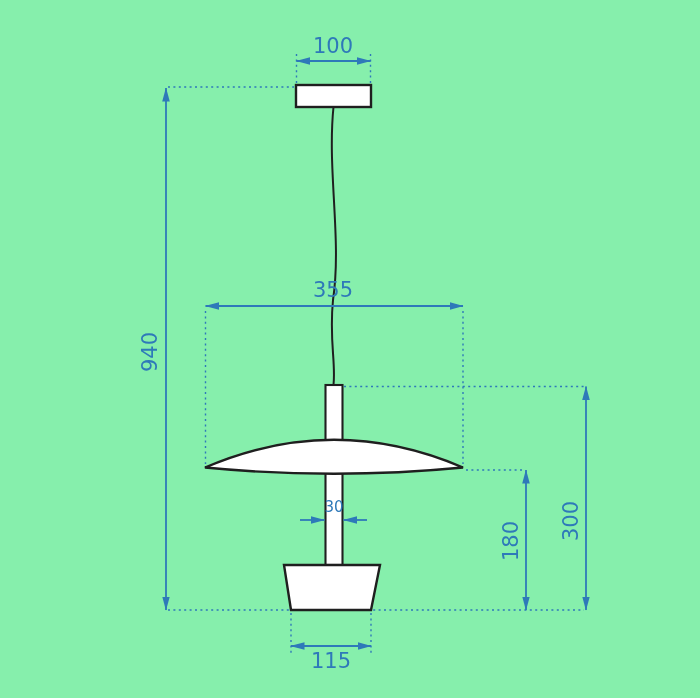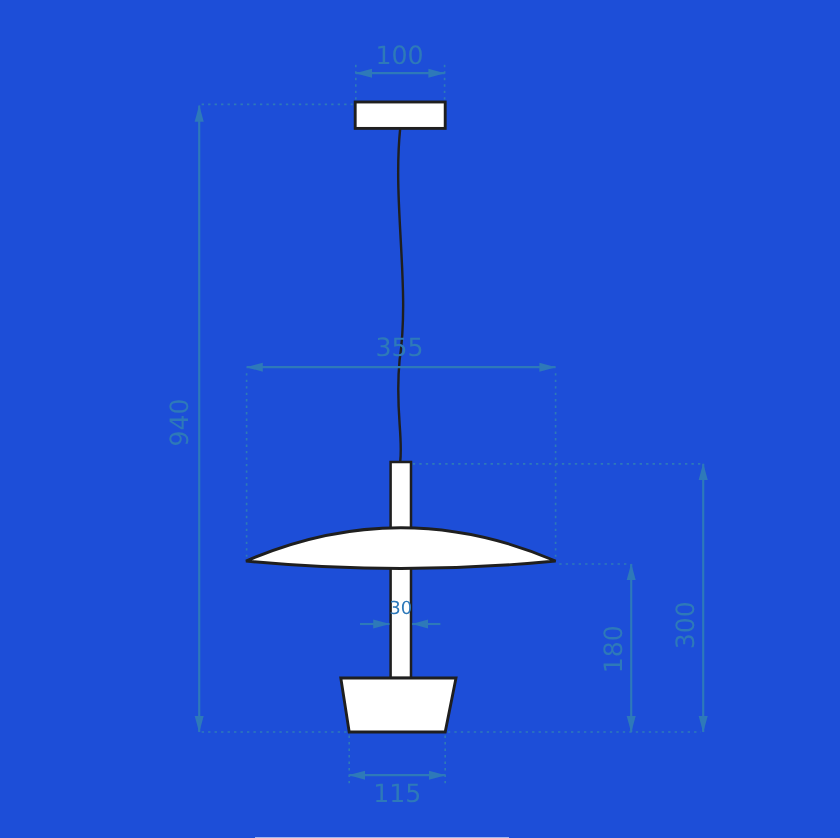--- a/index.html
+++ b/index.html
@@ -1,16 +1,16 @@
 <!DOCTYPE html>
 <html><head>
 <meta charset="utf-8">
 <style>
   html,body{margin:0;padding:0;background:#ffffff;}
-  .stage{width:700px;height:698px;background:#1d4ed8;overflow:hidden;}
+  .stage{width:700px;height:698px;background:#86efac;overflow:hidden;}
   svg{display:block;}
   .dim-label{
     font-family:"DejaVu Sans","Liberation Sans",sans-serif;
     font-size:21px;
     fill:#2e79b9;
   }
   .dim-label.small{font-size:15px;}
   .dim-line{stroke:#2e79b9;stroke-width:1.8;fill:none;}
   .ext-line{stroke:#2e79b9;stroke-width:1.4;fill:none;stroke-dasharray:2 3.4;}
   .part{stroke:#1f1f1f;stroke-width:2.4;fill:#ffffff;}

